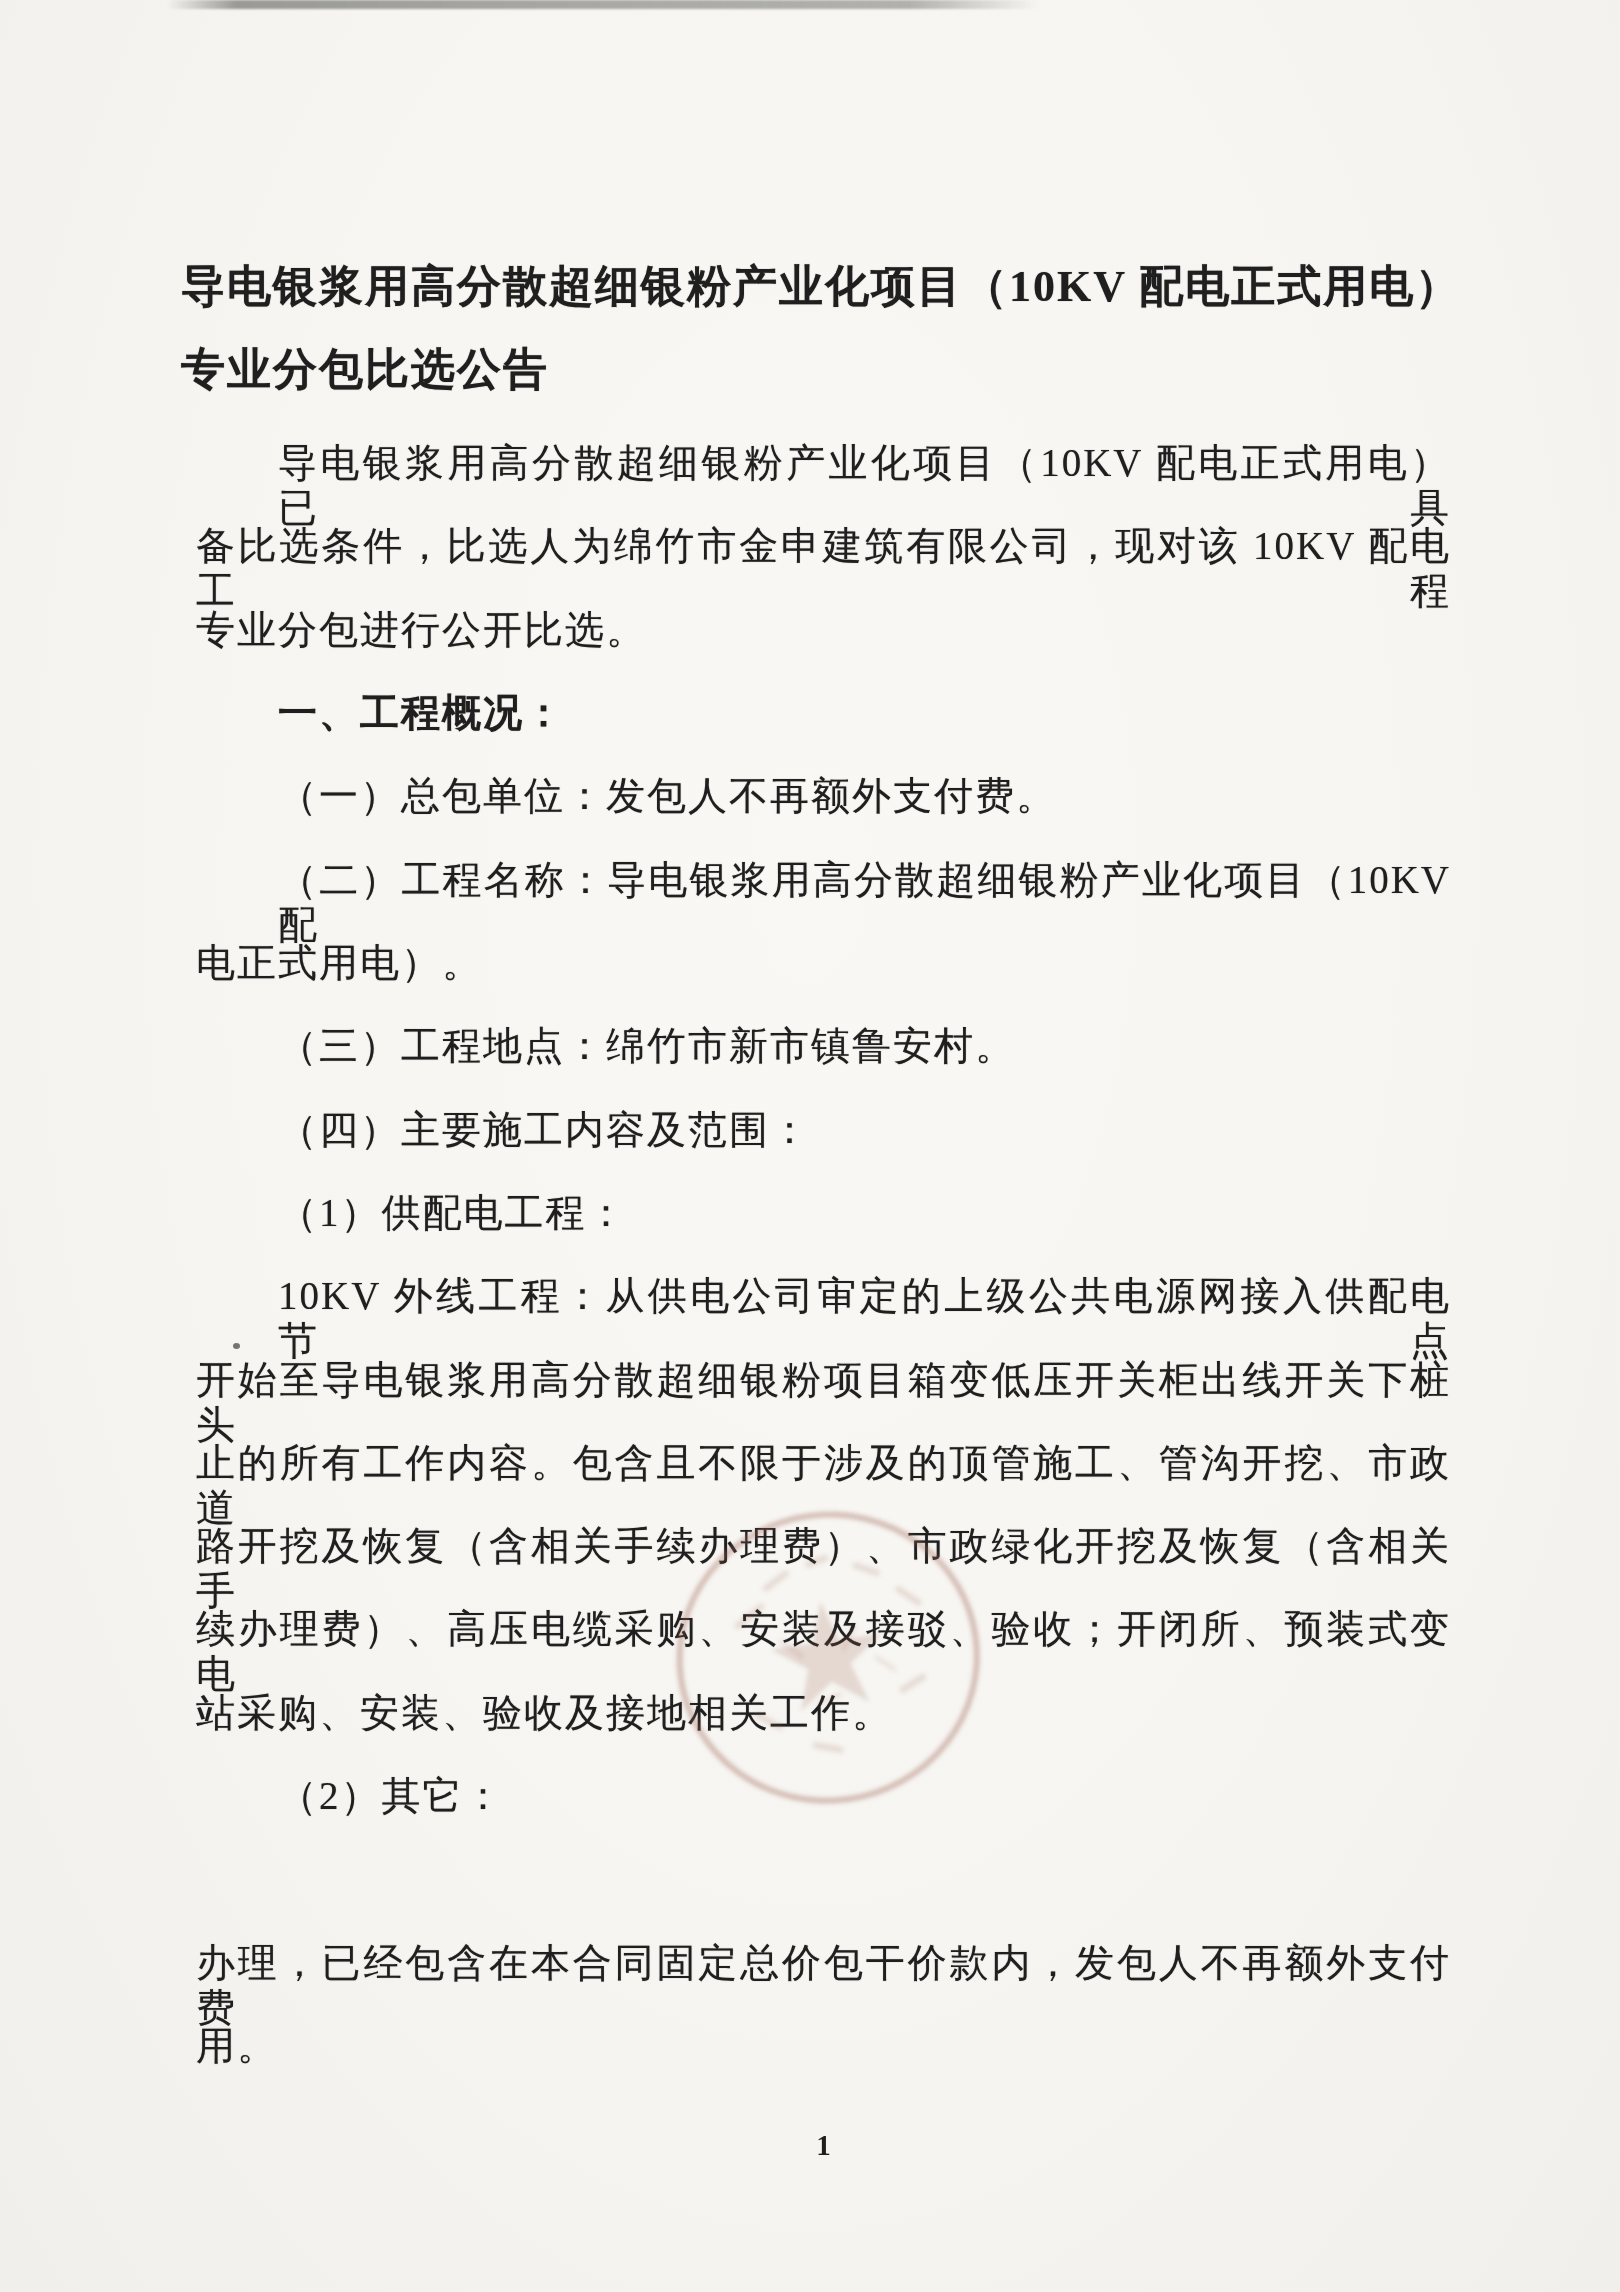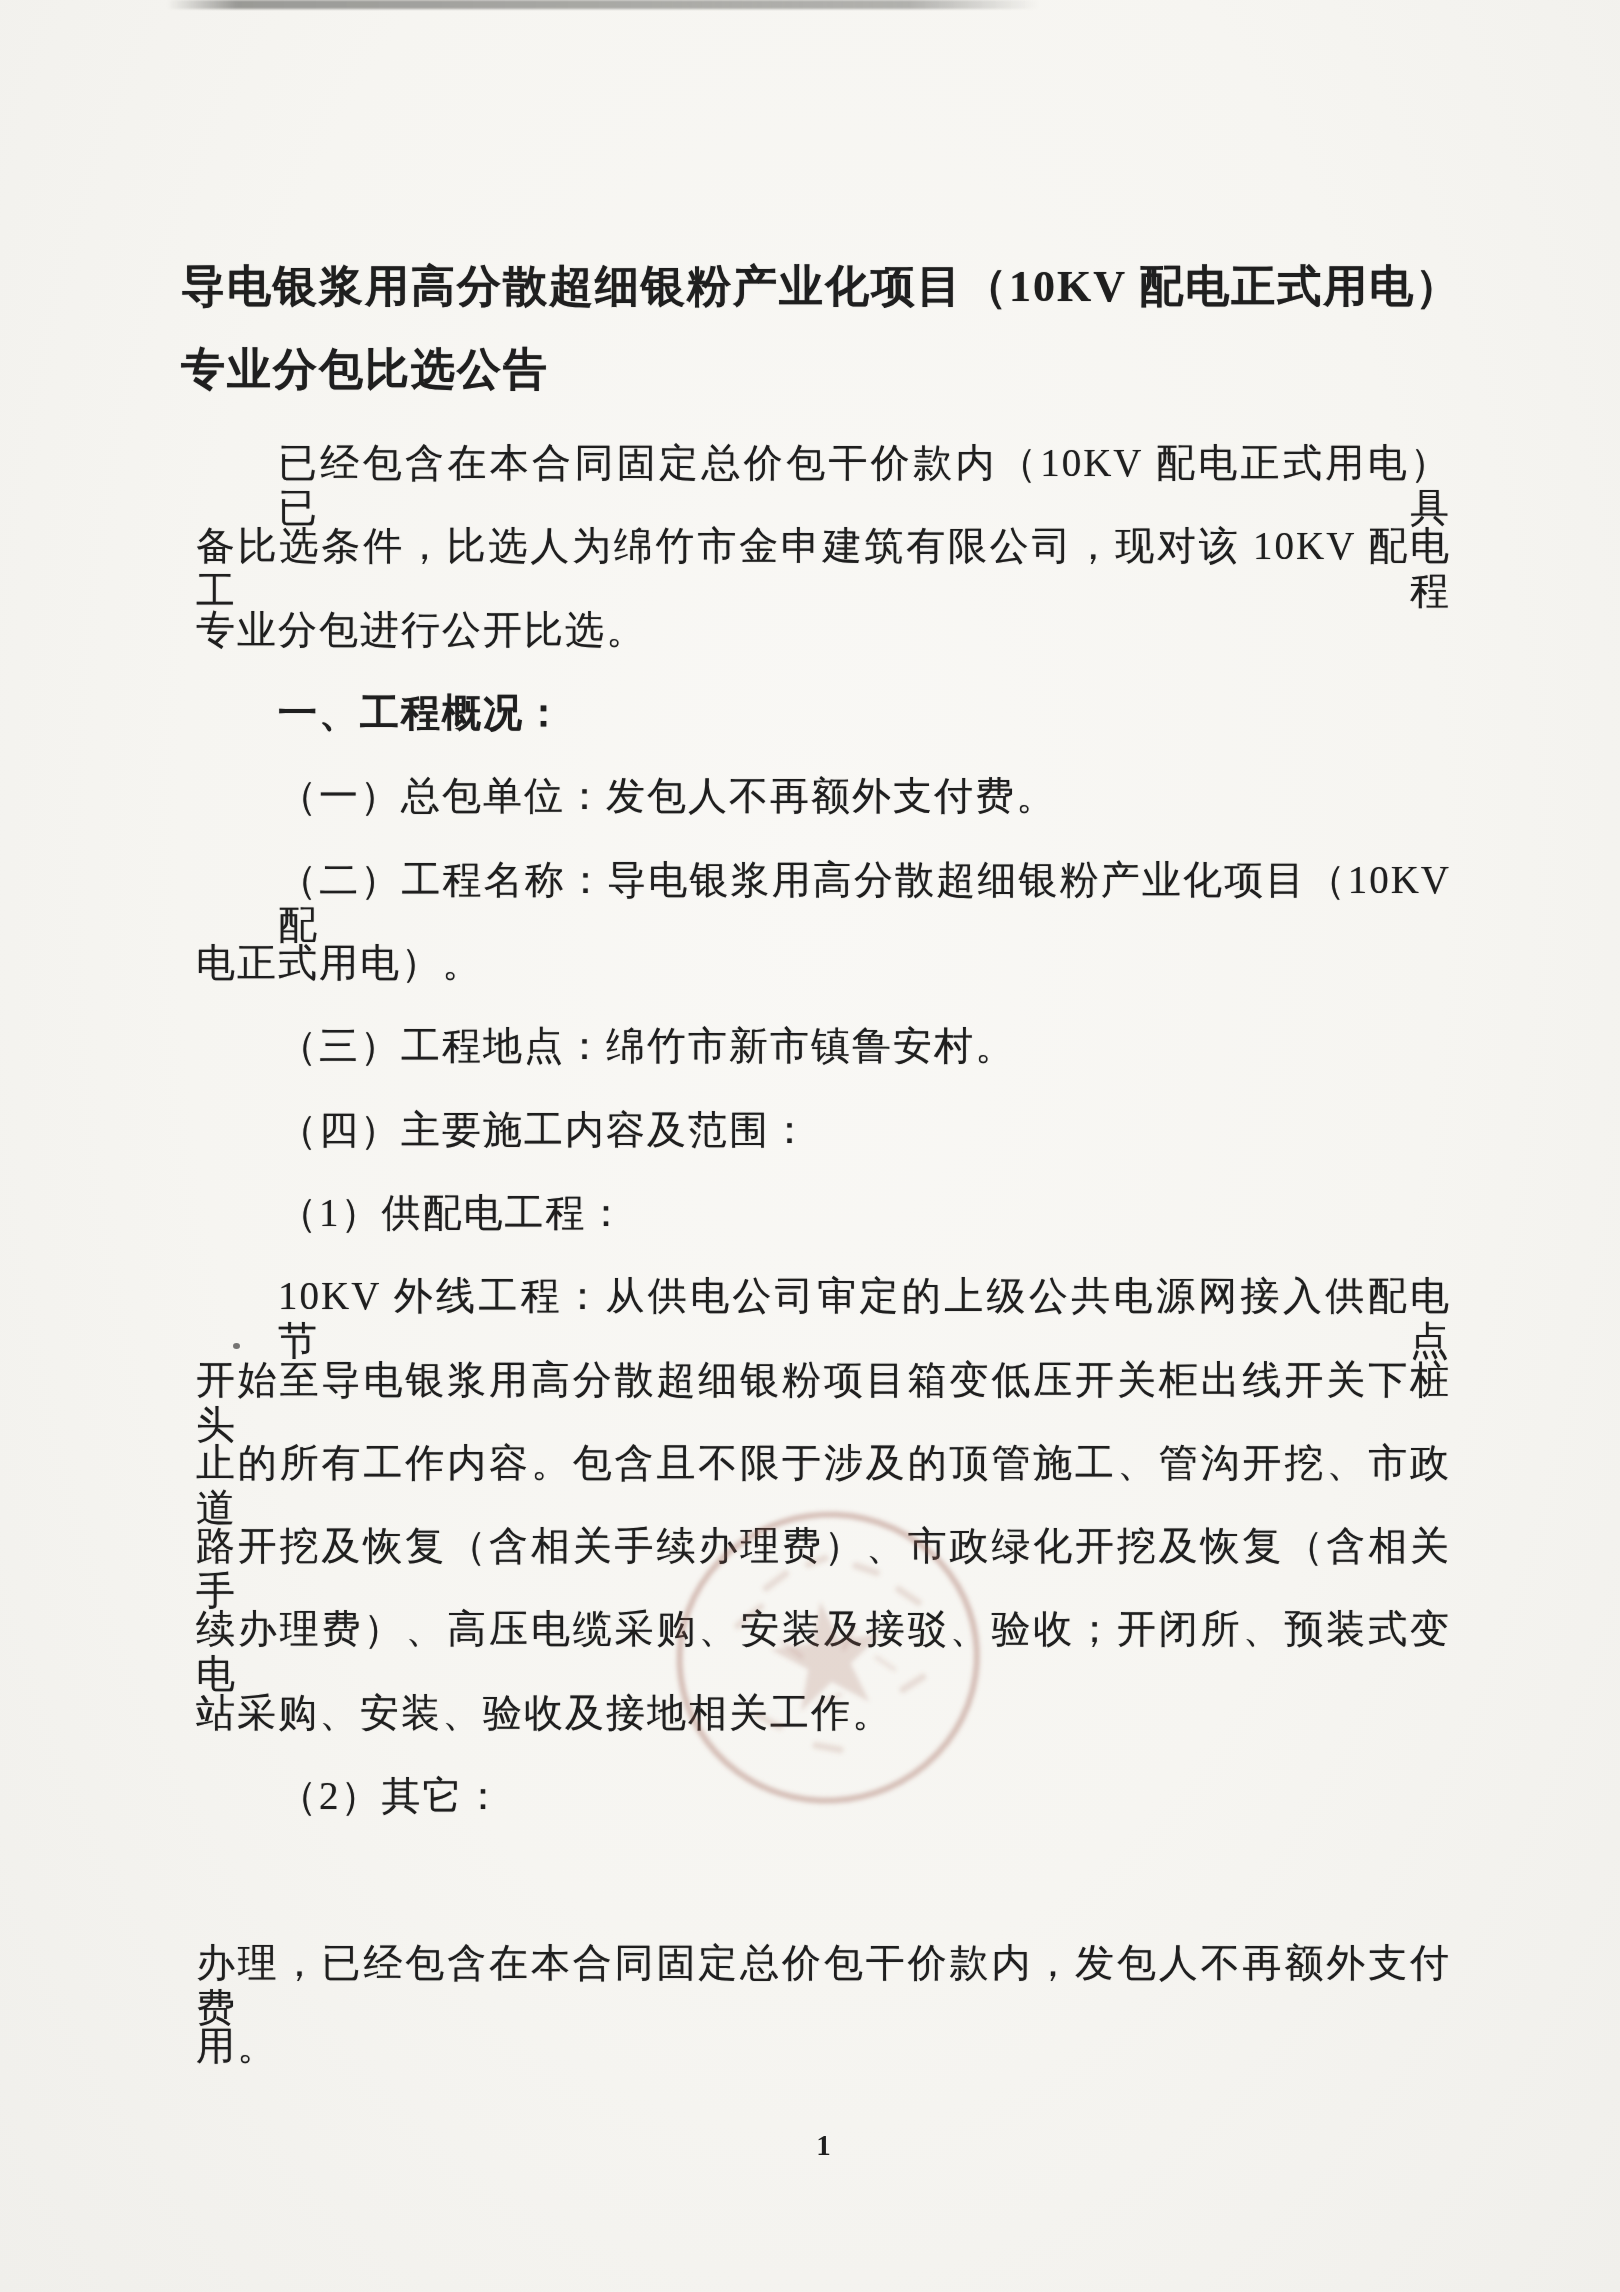--- a/index.html
+++ b/index.html
@@ -91,21 +91,21 @@
 </head>
 <body>
 
 <div class="page">
 
   <div class="top-smudge"></div>
 
   <div class="title-line" style="top:261px">导电银浆用高分散超细银粉产业化项目（10KV 配电正式用电）</div>
   <div class="title-line" style="top:344px">专业分包比选公告</div>
 
-  <div class="bodyline indent justify" style="top:440px">已经包含在本合同固定总价包干价款内（10KV 配电正式用电）已具</div>
+  <div class="bodyline indent justify" style="top:440px">导电银浆用高分散超细银粉产业化项目（10KV 配电正式用电）已具</div>
   <div class="bodyline justify" style="top:523px">备比选条件，比选人为绵竹市金申建筑有限公司，现对该 10KV 配电工程</div>
   <div class="bodyline" style="top:607px">专业分包进行公开比选。</div>
   <div class="bodyline indent bold" style="top:690px">一、工程概况：</div>
   <div class="bodyline indent" style="top:773px">（一）总包单位：发包人不再额外支付费。</div>
   <div class="bodyline indent justify" style="top:857px">（二）工程名称：导电银浆用高分散超细银粉产业化项目（10KV 配</div>
   <div class="bodyline" style="top:940px">电正式用电）。</div>
   <div class="bodyline indent" style="top:1023px">（三）工程地点：绵竹市新市镇鲁安村。</div>
   <div class="bodyline indent" style="top:1107px">（四）主要施工内容及范围：</div>
   <div class="bodyline indent" style="top:1190px">（1）供配电工程：</div>
   <div class="bodyline indent justify" style="top:1273px">10KV 外线工程：从供电公司审定的上级公共电源网接入供配电节点</div>

